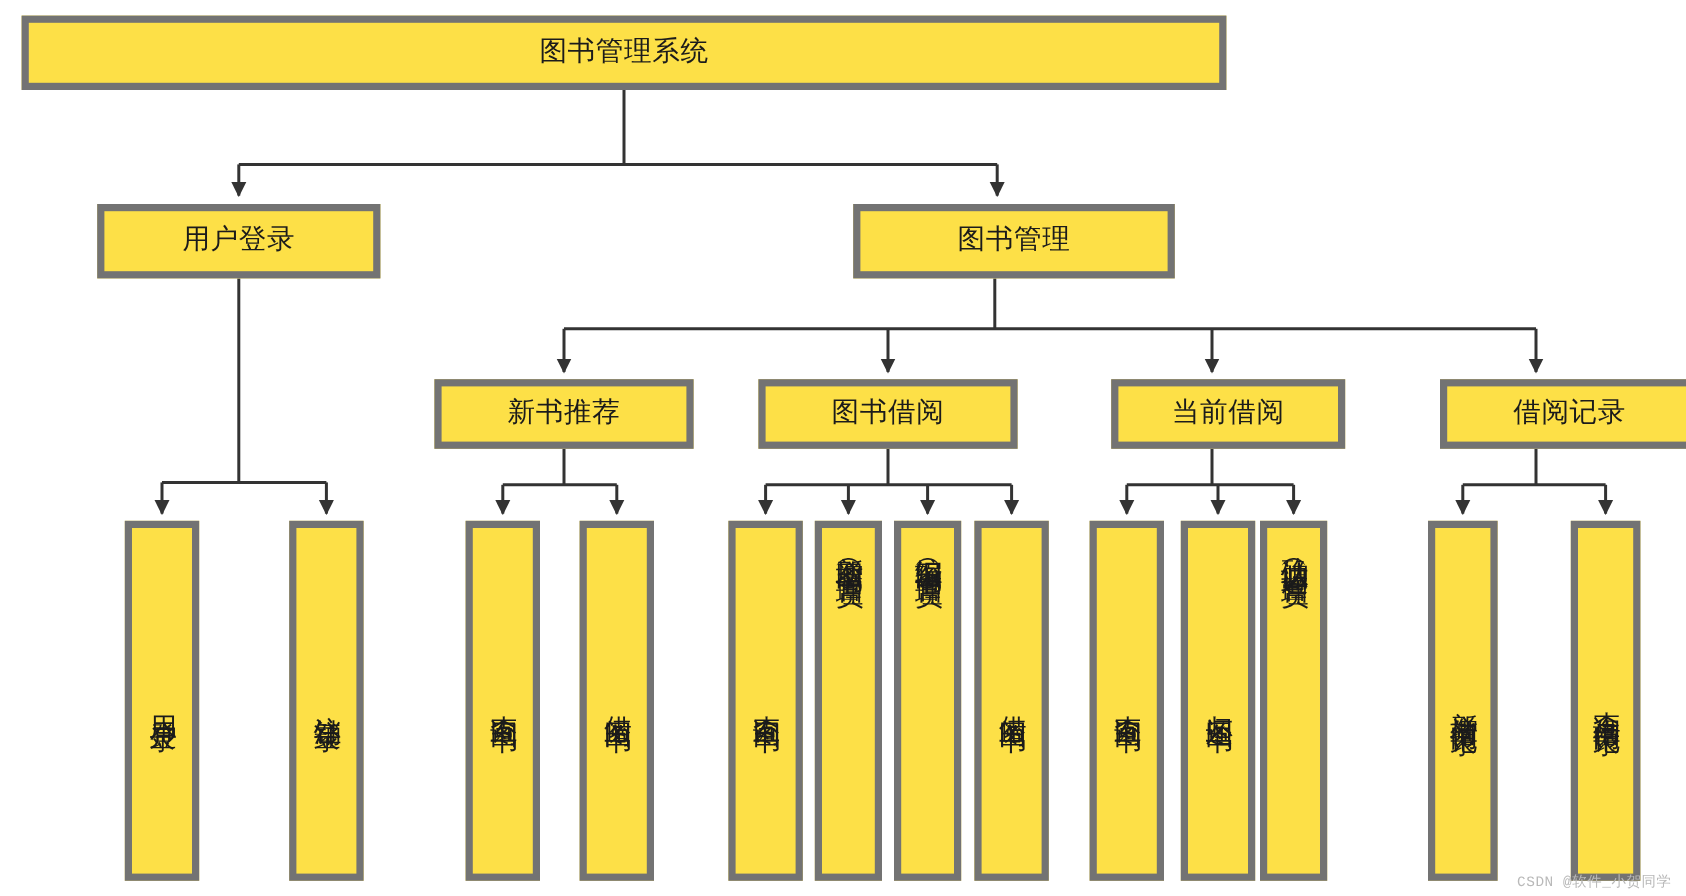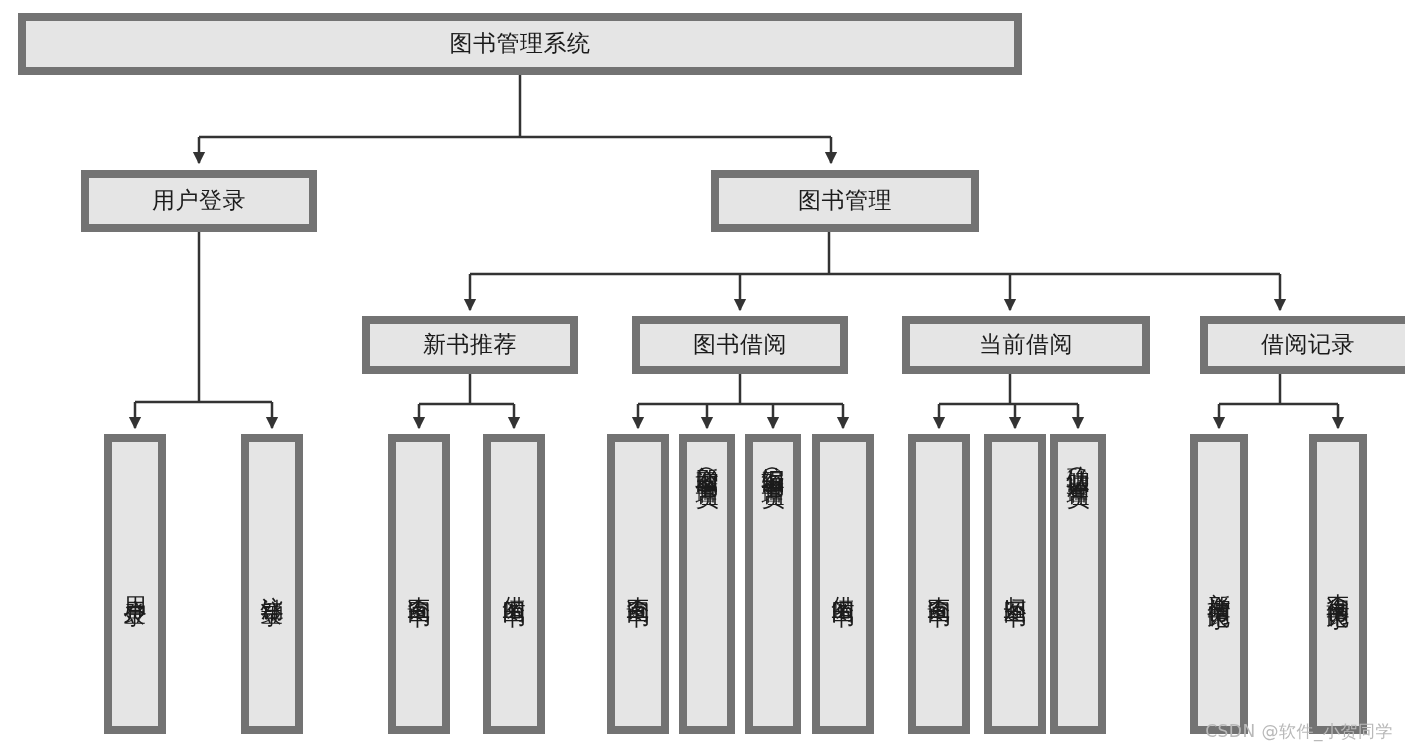--- a/index.html
+++ b/index.html
@@ -21,22 +21,22 @@
   #edge-layer {
     position: absolute;
     left: 0;
     top: 0;
     width: 1405px;
     height: 747px;
   }
   .node {
     position: absolute;
     box-sizing: border-box;
-    background: #e5e5e5;
-    border: 8px solid #737373;
+    background: #fde047;
+    border: 6px solid #737373;
     display: flex;
     align-items: center;
     justify-content: center;
     z-index: 2;
   }
   .node .node-label {
     color: #1b1b1b;
     letter-spacing: 0.5px;
     text-align: center;
     white-space: pre;
@@ -60,25 +60,26 @@
     margin: 0 auto;
   }
   .node-leaf.leaf-center {
     align-items: center;
     padding-top: 0;
   }
   #watermark {
     position: absolute;
     right: 12px;
     bottom: 4px;
-    font-size: 17px;
+    font-size: 12px;
     color: #b9b9b9;
     z-index: 5;
     white-space: nowrap;
     letter-spacing: 0.5px;
+    font-family: Liberation Mono, monospace;
   }
 </style>
 </head>
 <body>
 
 <div id="diagram-root">
 
   <svg id="edge-layer" viewBox="0 0 1405 747" xmlns="http://www.w3.org/2000/svg">
     <defs>
       <marker id="arrow" viewBox="0 0 10 10" refX="9" refY="5" markerWidth="5" markerHeight="7" orient="auto-start-reverse">
@@ -139,21 +140,21 @@
   <div class="node node-l2" style="left:711px; top:170px; width:268px; height:62px;">
     <span class="node-label">图书管理</span>
   </div>
 
   <div class="node node-l3" style="left:632px; top:316px; width:216px; height:58px;">
     <span class="node-label">图书借阅</span>
   </div>
   <div class="node node-l3" style="left:362px; top:316px; width:216px; height:58px;">
     <span class="node-label">新书推荐</span>
   </div>
-  <div class="node node-l3" style="left:902px; top:316px; width:248px; height:58px;">
+  <div class="node node-l3" style="left:926px; top:316px; width:195px; height:58px;">
     <span class="node-label">当前借阅</span>
   </div>
   <div class="node node-l3" style="left:1172px; top:316px; width:216px; height:58px;margin-left:28px;">
     <span class="node-label">借阅记录</span>
   </div>
 
   <div class="node node-leaf leaf-center" style="left:104px; top:434px; width:62px; height:300px;">
     <span class="node-label">用户登录</span>
   </div>
   <div class="node node-leaf leaf-center" style="left:241px; top:434px; width:62px; height:300px;">

